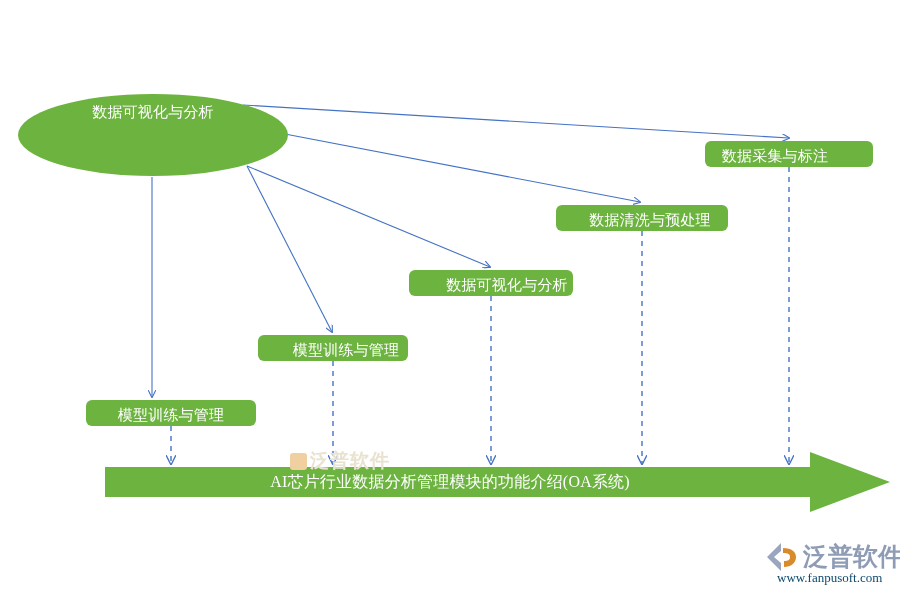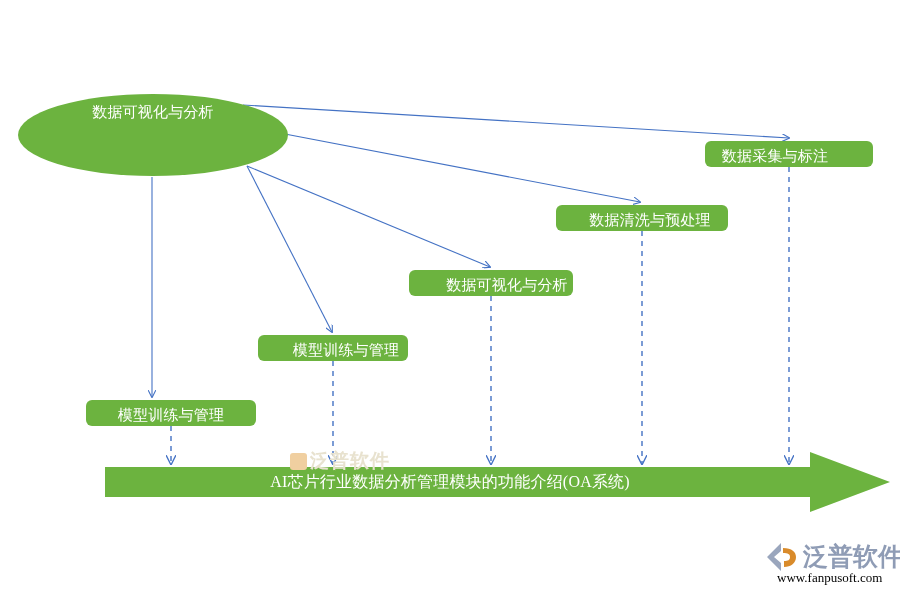--- a/index.html
+++ b/index.html
@@ -82,21 +82,21 @@
     font-weight: bold;
     color: #8f9cb5;
     letter-spacing: 0px;
     white-space: nowrap;
   }
   #logo .logo-url {
     position: absolute;
     left: 12px;
     top: 30px;
     font-size: 13px;
-    color: #000000;
+    color: #0c4a6e;
     font-family: "Liberation Serif", "DejaVu Serif", serif;
     white-space: nowrap;
   }
   #logo .logo-swoosh {
     position: absolute;
     left: 0px;
     top: 2px;
     width: 34px;
     height: 30px;
   }

